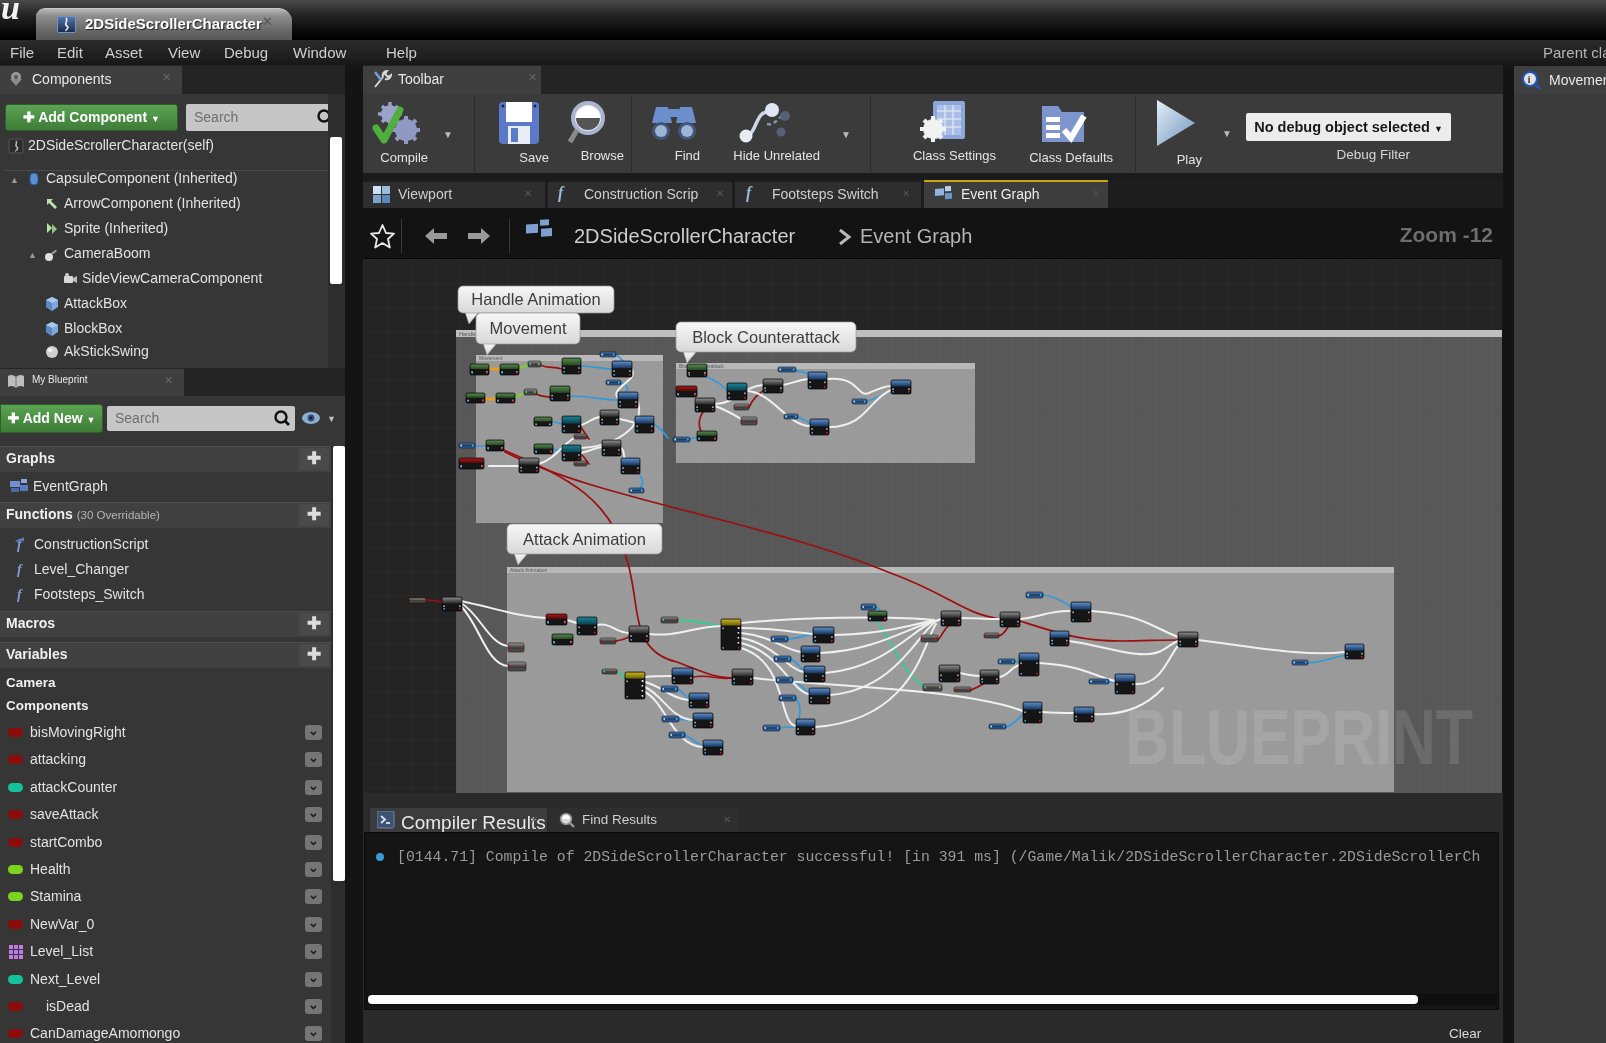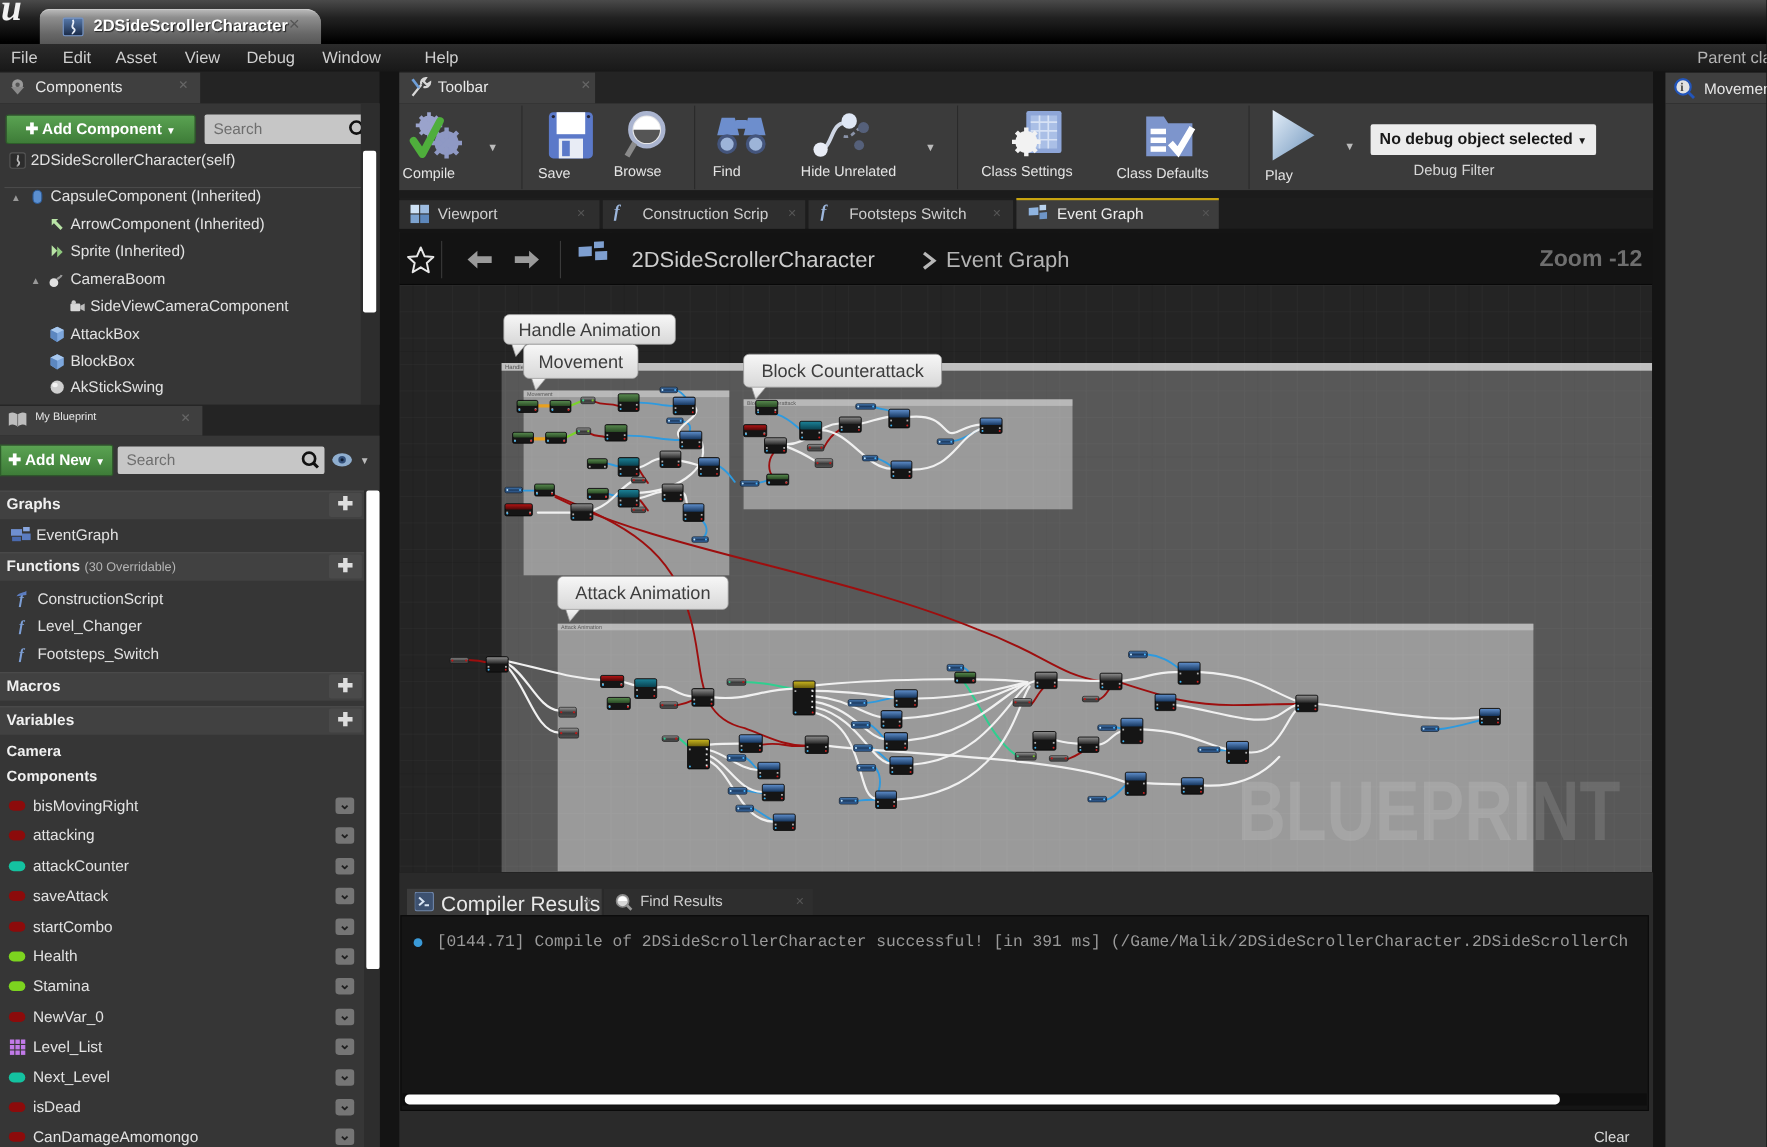--- a/index.html
+++ b/index.html
@@ -1,18 +1,18 @@
 <!DOCTYPE html>
 <html><head><meta charset="utf-8"><style>
 *{margin:0;padding:0;box-sizing:border-box}
 body{width:1606px;height:1043px;background:#141414;font-family:"Liberation Sans",sans-serif;overflow:hidden;position:relative}
 .abs{position:absolute}
 .tab{position:absolute;display:flex;align-items:center;font-size:14px;color:#cfcfcf}
 .sep{position:absolute;width:1px;background:#2a2a2a}
-.lbl{position:absolute;font-size:13px;color:#e4e4e4;text-align:left}
+.lbl{position:absolute;font-size:13px;color:#e4e4e4;text-align:right}
 .pill{position:absolute;width:15px;height:9px;border-radius:4.5px}
 .eye{position:absolute;width:17px;height:15px;border-radius:3px;background:#757575;color:#1f1f1f;font-size:13px;font-weight:bold;text-align:center;line-height:11px}
 .row{position:absolute;font-size:14px;color:#e2e2e2;white-space:nowrap}
 .hdr{position:absolute;font-size:14px;font-weight:bold;color:#f0f0f0;white-space:nowrap}
 .plus{position:absolute;width:30px;height:22px;background:#4a4a4a;color:#ddd;font-size:17px;font-weight:bold;text-align:center;line-height:21px;border-radius:2px}
 .menu{font-size:15px;color:#cfcfcf;position:absolute;top:4px;white-space:nowrap}
 </style></head><body>
 
 <div class="abs" style="left:0;top:0;width:1606px;height:40px;background:linear-gradient(#4a4a4a,#222 40%,#000 95%)"></div>
 <div class="abs" style="left:1px;top:-11px;color:#f2f2f2;font-family:'Liberation Serif',serif;font-style:italic;font-weight:bold;font-size:34px">u</div>
@@ -190,21 +190,21 @@
       <rect x="11" y="1" width="4" height="4" fill="#c17ae8"></rect>
       <rect x="11" y="6" width="4" height="4" fill="#c17ae8"></rect>
       <rect x="11" y="11" width="4" height="4" fill="#c17ae8"></rect>
     </svg></div>
 <div class="row" style="left:30px;top:943px">Level_List</div>
 <div class="eye" style="left:305px;top:944px">⌄</div>
 <div class="pill" style="left:8px;top:975px;background:#14c2a0"></div>
 <div class="row" style="left:30px;top:971px">Next_Level</div>
 <div class="eye" style="left:305px;top:972px">⌄</div>
 <div class="pill" style="left:8px;top:1002px;background:#8c0b0b"></div>
-<div class="row" style="left:30px;top:998px">isDead</div>
+<div class="row" style="left:46px;top:998px">isDead</div>
 <div class="eye" style="left:305px;top:999px">⌄</div>
 <div class="pill" style="left:8px;top:1029px;background:#8c0b0b"></div>
 <div class="row" style="left:30px;top:1025px">CanDamageAmomongo</div>
 <div class="eye" style="left:305px;top:1026px">⌄</div>
 <div class="abs" style="left:331px;top:446px;width:14px;height:597px;background:#2d2d2d"></div>
 <div class="abs" style="left:333px;top:446px;width:12px;height:435px;background:#fff;border-radius:2px"></div>
 <div class="abs" style="left:363px;top:65px;width:1140px;height:115px;background:#242424"></div>
 <div class="abs" style="left:363px;top:66px;width:178px;height:28px;background:#3f3f3f"></div>
 <div class="abs" style="left:371px;top:69px"><svg width="22" height="22">
       <path d="M4,18 L12,8 M12,8 C11,5 13,2 16,2 L14,5 L17,8 L20,6 C20,9 17,11 14,10" stroke="#d8d8d8" stroke-width="2" fill="none"></path>

